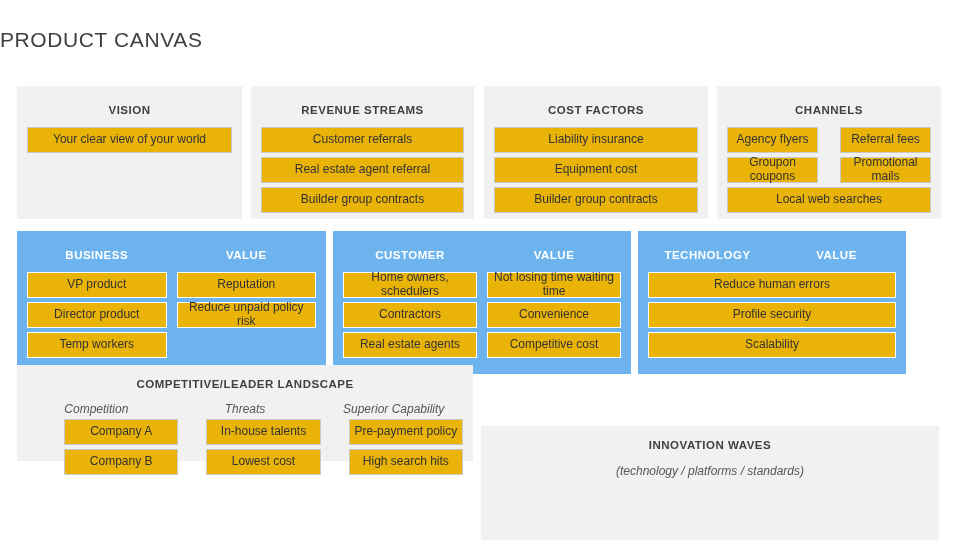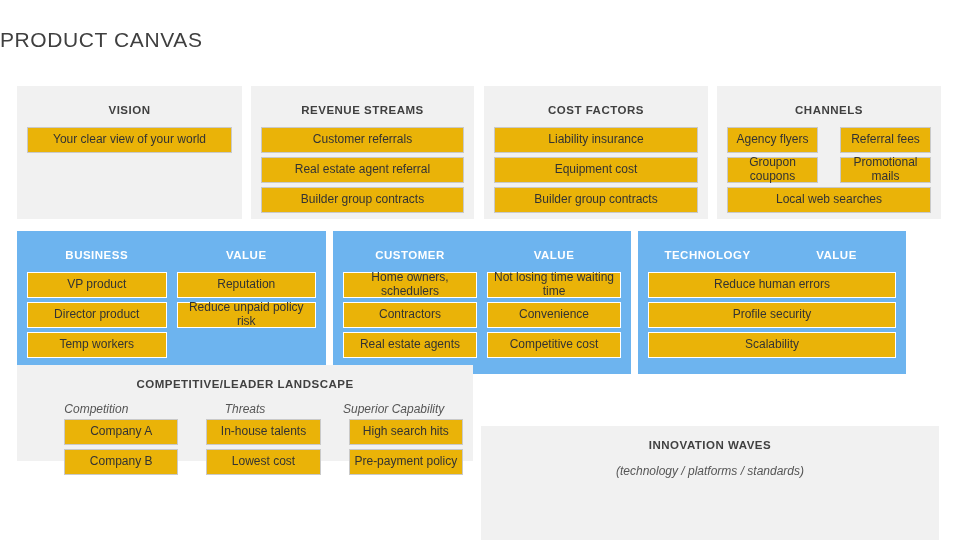--- a/index.html
+++ b/index.html
@@ -262,22 +262,22 @@
     <div class="landscape-body">
       <div class="card-col">
         <div class="card">Company A</div>
         <div class="card">Company B</div>
       </div>
       <div class="card-col">
         <div class="card">In-house talents</div>
         <div class="card">Lowest cost</div>
       </div>
       <div class="card-col">
+        <div class="card">Pre-payment policy</div>
         <div class="card">High search hits</div>
-        <div class="card">Pre-payment policy</div>
       </div>
     </div>
   </div>
 
   <div class="panel" id="panel-innovation">
     <div class="bot-head">
         <div class="panel-title">INNOVATION WAVES</div>
       </div>
     <div class="bot-sub">
         <div class="panel-subtitle">(technology / platforms / standards)</div>

